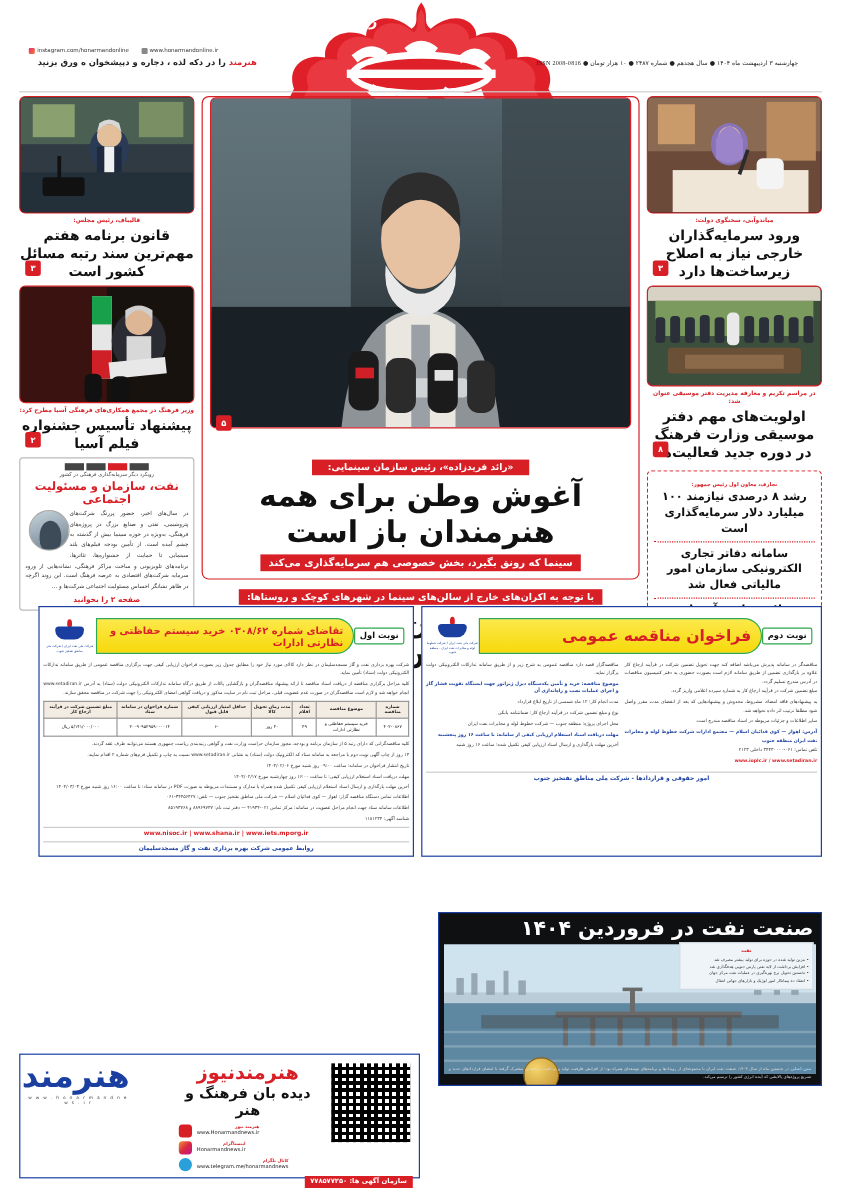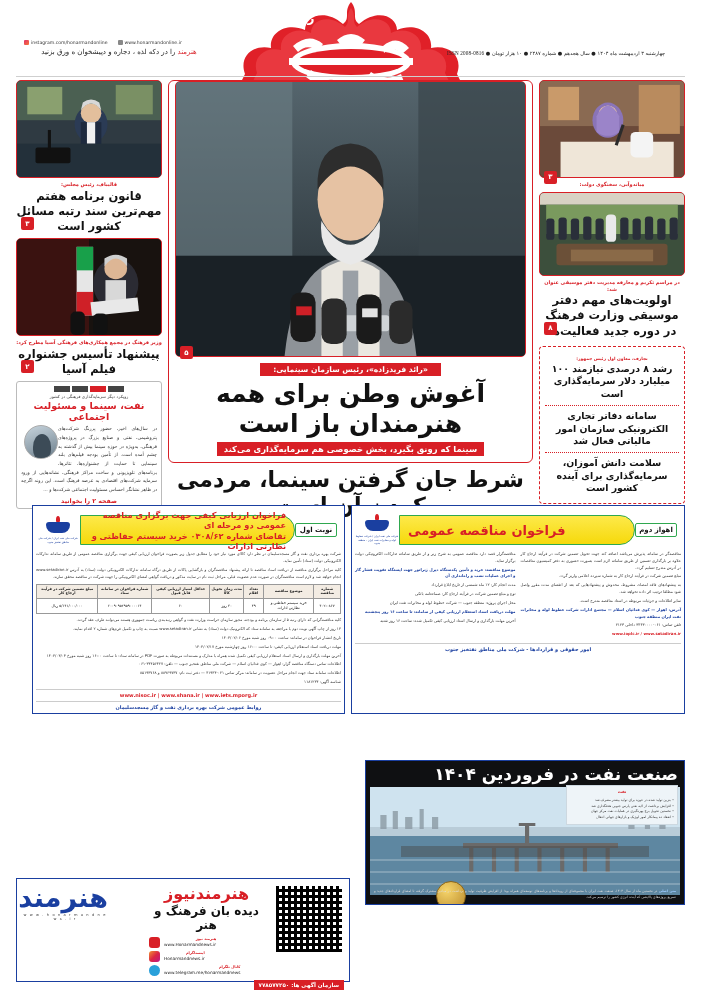--- a/index.html
+++ b/index.html
@@ -14,21 +14,21 @@
   
   .topbar { position:relative; height:76px; }
   .social-strip {
     position:absolute; left:24px; top:40px; width:190px;
     display:flex; flex-direction:column; gap:3px; direction:ltr;
   }
   .social-row { display:flex; gap:10px; align-items:center; font-size:4.6px; color:#333; }
   .social-item { display:flex; gap:2px; align-items:center; }
   .sq-ic { width:5px; height:5px; border-radius:1px; background:linear-gradient(135deg,#e1306c,#f77737); display:inline-block; }
   .sq-ic.web { background:#888; }
-  .tagline { font-size:7px; color:#222; direction:rtl; text-align:center; font-weight:normal; letter-spacing:-.2px; }
+  .tagline { font-size:7px; color:#222; direction:rtl; text-align:right; font-weight:bold; letter-spacing:-.2px; }
   .tagline .rd { color:#d81f26; }
 
   .issue-strip {
     position:absolute; right:16px; top:50px; width:238px;
     text-align:left; font-size:5.1px; color:#222; direction:rtl;
     white-space:nowrap;
   }
   .issue-strip .issn { font-family:"Liberation Serif",serif; letter-spacing:.2px; }
 
   
@@ -77,21 +77,21 @@
 
   
   .lead-photo {
     position:relative; border:1.8px solid #d81f26; border-radius:5px;
     height:276px; overflow:hidden;
     background:linear-gradient(170deg,#4a5a62 0%,#2f3b42 45%,#1d2529 100%);
   }
   .lead-wrap { position:relative; height:282px; }
 
   .lead-kick {
-    margin:0 auto 0; display:table; background:#d81f26; color:#fff;
+    margin:20px auto 0; display:table; background:#d81f26; color:#fff;
     font-size:7.6px; font-weight:bold; padding:2px 13px; letter-spacing:-.2px;
   }
   .lead-head {
     text-align:center; font-size:25px; font-weight:bold; color:#111;
     line-height:1.2; margin-top:3px; letter-spacing:-.8px;
   }
   .lead-sub {
     margin:3px auto 0; display:table; background:#d81f26; color:#fff;
     font-size:8.4px; font-weight:bold; padding:2px 7px; letter-spacing:-.2px;
   }
@@ -125,21 +125,21 @@
   
   .ads { position:absolute; left:16px; right:16px; top:505px; display:flex; gap:6px; }
   .ad { border:1.4px solid #1a3fa0; background:#fff; padding:3px; }
   .ad-left { width:334px; }
   .ad-right{ width:313px; }
 
   .ad-head { position:relative; display:flex; align-items:center; height:42px; }
   .ad-banner {
     flex:1; height:30px; background:linear-gradient(180deg,#fde94a,#f6d90b);
     border:1.4px solid #2fa84f; border-radius:0 16px 16px 0;
-    display:flex; align-items:center; justify-content:flex-end; padding:0 8px;
+    display:flex; align-items:center; justify-content:flex-start; padding:0 8px;
   }
   .ad-banner .bt1 { font-size:13px; font-weight:bold; color:#d81f26; letter-spacing:-.4px; }
   .ad-banner.two-line { flex-direction:column; justify-content:center; gap:1px; }
   .ad-banner.two-line .bt1 { font-size:8.2px; }
   .ad-banner.two-line .bt2 { font-size:8.2px; font-weight:bold; color:#d81f26; letter-spacing:-.3px; }
   .ad-nobat {
     width:42px; text-align:center; font-size:7px; font-weight:bold; color:#111;
     border:1px solid #2fa84f; border-radius:2px; padding:2px 0; margin-right:4px;
   }
   .nioc-logo { width:44px; display:flex; flex-direction:column; align-items:center; gap:1px; }
@@ -269,20 +269,21 @@
             <ellipse cx="66" cy="40" rx="15" ry="18" fill="#8a74b8"></ellipse>
             <circle cx="66" cy="34" r="9" fill="#e8c3a0"></circle>
             <path d="M55 36 q11 -22 22 0 l0 16 q-11 8 -22 0 Z" fill="#9b84c9"></path>
             <rect x="20" y="62" width="110" height="36" fill="#efe6d8"></rect>
             <rect x="88" y="52" width="22" height="26" rx="5" fill="#f4f4f4"></rect>
             <rect x="76" y="44" width="3" height="22" fill="#2b2b2b" transform="rotate(18 77 55)"></rect>
           </svg>
         </div>
         <div class="pagebadge">۳</div>
         <div class="kick">میاندوآبی، سخنگوی دولت:</div>
+        <div class="ctitle">ورود سرمایه‌گذاران خارجی نیاز به اصلاح زیرساخت‌ها دارد</div>
       </div>
 
       <div class="pcard">
         <div class="pframe sm">
           <svg viewBox="0 0 140 84" width="100%" height="100%" preserveAspectRatio="none">
             <rect width="140" height="84" fill="#3c4f3c"></rect>
             <rect x="0" y="0" width="140" height="12" fill="#d8d2c4"></rect>
             <rect x="6" y="12" width="128" height="30" fill="#7a9a5e"></rect>
             <g fill="#2a2f3a">
               <rect x="6" y="26" width="8" height="22" rx="3"></rect>
@@ -352,20 +353,21 @@
               <rect x="192" y="228" width="16" height="9" fill="#e2e2e2"></rect>
             </svg>
           </div>
           <div class="pagebadge">۵</div>
         </div>
         <div class="lead-kick">«رائد فریدزاده»، رئیس سازمان سینمایی:</div>
         <h1 class="lead-head">آغوش وطن برای همه هنرمندان باز است</h1>
         <div class="lead-sub">سینما که رونق بگیرد، بخش خصوصی هم سرمایه‌گذاری می‌کند</div>
       </div>
 
+      <div class="second-kick">با توجه به اکران‌های خارج از سالن‌های سینما در شهرهای کوچک و روستاها:</div>
       <h2 class="second-head">شرط جان گرفتن سینما، مردمی کردن آن است</h2>
     </div>
 
     <div class="col-right">
 
       <div class="pcard">
         <div class="pframe">
           <svg viewBox="0 0 140 98" width="100%" height="100%" preserveAspectRatio="none">
             <rect width="140" height="98" fill="#2f3a42"></rect>
             <rect x="0" y="0" width="140" height="40" fill="#4b6052"></rect>
@@ -409,35 +411,35 @@
       </div>
 
       <div class="opinion">
         <div class="op-tabs">
           <span class="op-tab"></span>
           <span class="op-tab on"></span>
           <span class="op-tab"></span>
           <span class="op-tab"></span>
         </div>
         <div class="op-kick">رویکرد دیگر سرمایه‌گذاری فرهنگی در کشور</div>
-        <div class="op-title">نفت، سینما و مسئولیت اجتماعی</div>
+        <div class="op-title">نفت، سازمان و مسئولیت اجتماعی</div>
         <div class="op-body">
           <span class="op-avatar"></span>
           <span>در سال‌های اخیر، حضور پررنگ شرکت‌های پتروشیمی، نفتی و صنایع بزرگ در پروژه‌های فرهنگی، به‌ویژه در حوزه سینما بیش از گذشته به چشم آمده است. از تأمین بودجه فیلم‌های بلند سینمایی تا حمایت از جشنواره‌ها، تئاترها، برنامه‌های تلویزیونی و ساخت مراکز فرهنگی، نشانه‌هایی از ورود سرمایه شرکت‌های اقتصادی به عرصه فرهنگ است. این روند اگرچه در ظاهر نشانگر احساس مسئولیت اجتماعی شرکت‌ها و ...</span>
         </div>
         <div class="op-more">صفحه ۲ را بخوانید</div>
       </div>
     </div>
   </div>
 
   <div class="ads">
 
     <div class="ad ad-left">
       <div class="ad-head">
-        <div class="ad-nobat">اهواز دوم</div>
+        <div class="ad-nobat">نوبت دوم</div>
         <div class="ad-banner">
           <span class="bt1">فراخوان مناقصه عمومی</span>
         </div>
         <div class="nioc-logo">
           <div class="nioc-mark">
             <i class="flame"></i>
             <i class="body"></i>
           </div>
           <div class="nioc-cap">شرکت ملی نفت ایران / شرکت خطوط لوله و مخابرات نفت ایران - منطقه جنوب</div>
         </div>
@@ -462,21 +464,20 @@
           <p>آخرین مهلت بارگذاری و ارسال اسناد ارزیابی کیفی تکمیل شده: ساعت ۱۶ روز شنبه</p>
         </div>
       </div>
       <div class="ad-foot">امور حقوقی و قراردادها - شرکت ملی مناطق نفتخیز جنوب</div>
     </div>
 
     <div class="ad ad-right">
       <div class="ad-head">
         <div class="ad-nobat">نوبت اول</div>
         <div class="ad-banner two-line">
-          <span class="bt1">فراخوان ارزیابی کیفی جهت برگزاری مناقصه عمومی دو مرحله ای</span>
           <span class="bt2">تقاضای شماره ۰۳۰۸/۶۲ خرید سیستم حفاظتی و نظارتی ادارات</span>
         </div>
         <div class="nioc-logo">
           <div class="nioc-mark">
             <i class="flame"></i>
             <i class="body"></i>
           </div>
           <div class="nioc-cap">شرکت ملی نفت ایران / شرکت ملی مناطق نفتخیز جنوب</div>
         </div>
       </div>

